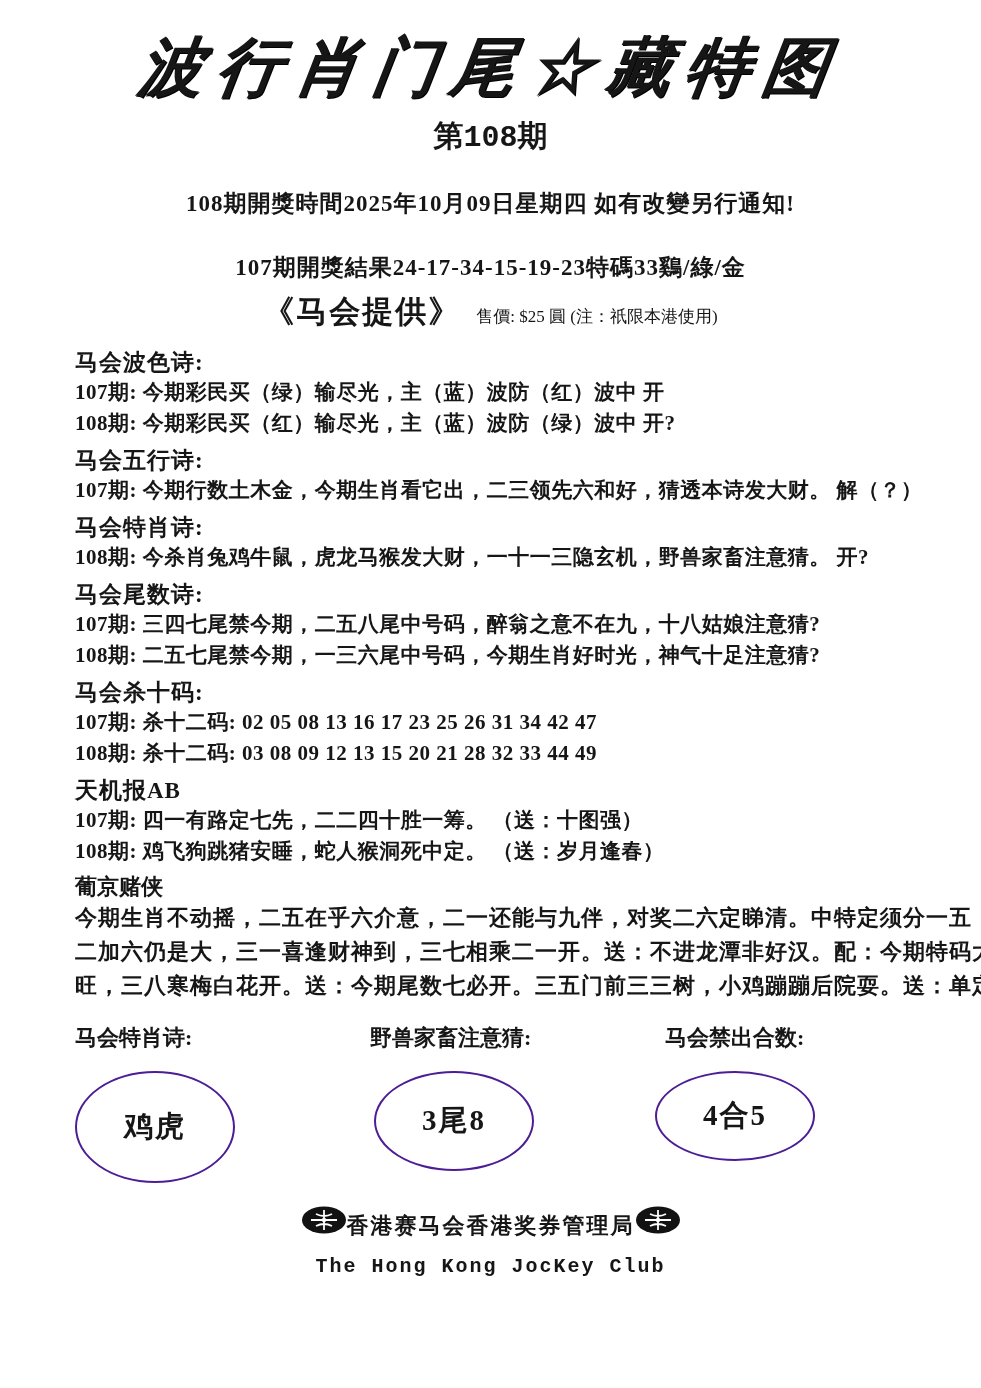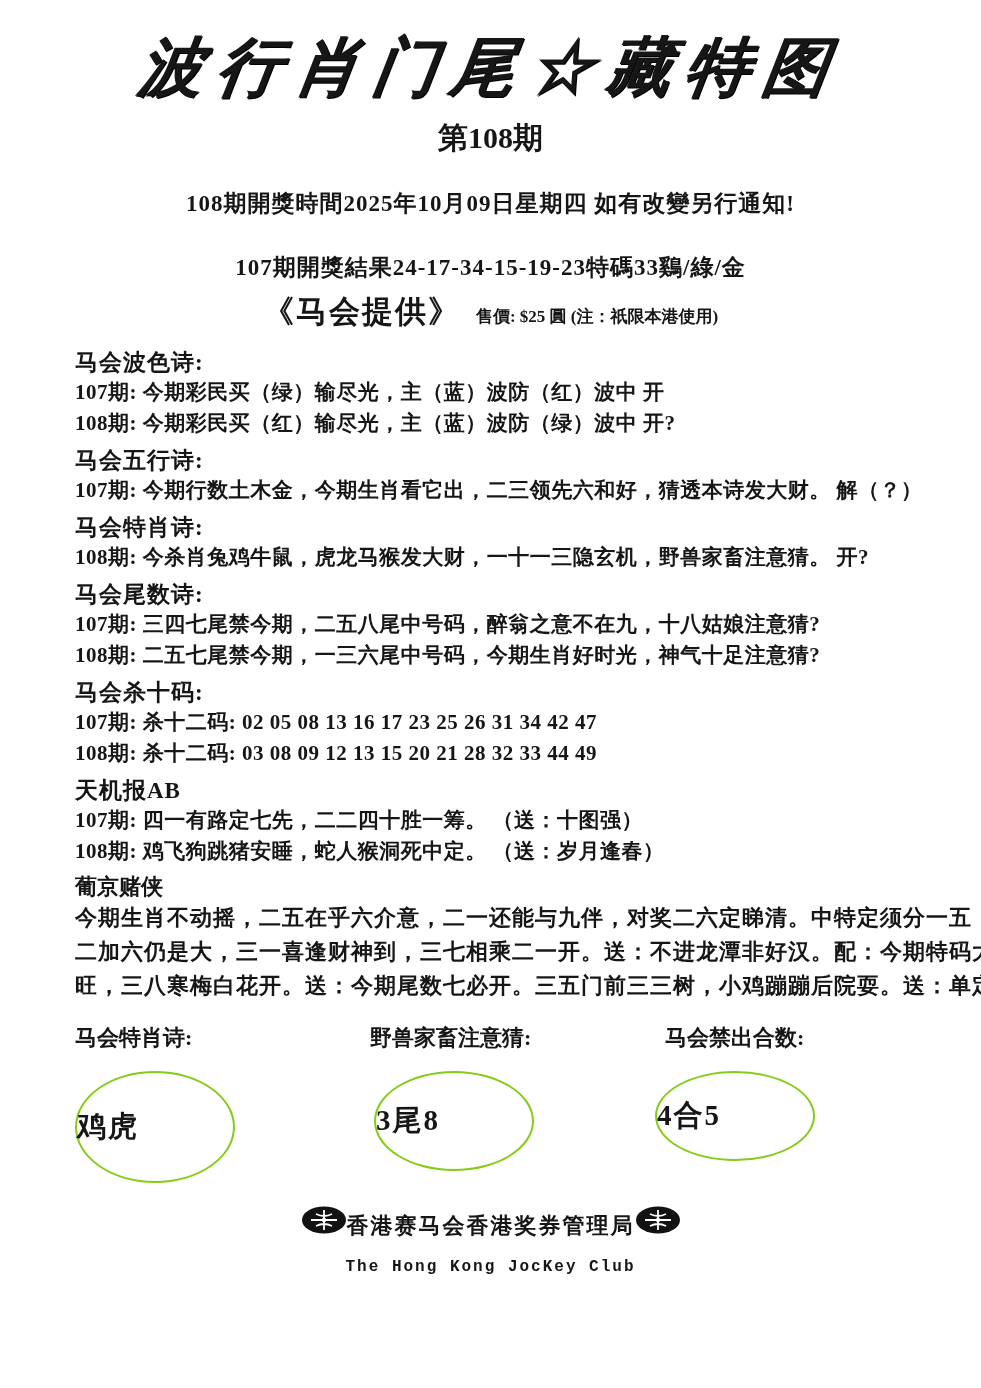--- a/index.html
+++ b/index.html
@@ -25,20 +25,21 @@
     line-height:96px;
     white-space:nowrap;
     text-shadow:1px 1px 0 #000;
   }
   .issue{
     text-align:center;
     font-size:30px;
     font-weight:800;
     line-height:40px;
     margin-top:2px;
+    font-family:Liberation Mono, monospace;
   }
   .notice,.result{
     text-align:center;
     font-size:23px;
     font-weight:700;
     line-height:36px;
     letter-spacing:1px;
     margin-top:28px;
   }
   .provider-row{
@@ -47,21 +48,21 @@
     margin-top:2px;
     white-space:nowrap;
   }
   .provider{
     font-size:31px;
     font-weight:800;
     letter-spacing:2px;
   }
   .price{
     font-size:17px;
-    font-weight:700;
+    font-weight:400;
     margin-left:11px;
   }
   
   .section{margin:8px 0 0 75px;}
   .sec-heading{
     font-size:23px;
     font-weight:800;
     line-height:28px;
     letter-spacing:1px;
   }
@@ -94,24 +95,25 @@
   .fcol{width:295px;}
   .fcol:last-child{width:auto;}
   .flabel{
     font-size:22px;
     font-weight:800;
     line-height:30px;
   }
   .fellipse{
     margin-top:18px;
     width:156px;
-    border:2px solid #84cc16;
+    border:2px solid #4c1d95;
     border-radius:50%;
     display:flex;
     align-items:center;
+    justify-content:center;
   }
   .fe1{height:108px;}
   .fe2{height:96px;margin-left:4px;}
   .fe3{height:86px;margin-left:-10px;}
   .fvalue{
     font-size:29px;
     font-weight:800;
     letter-spacing:2px;
   }
   
@@ -124,21 +126,21 @@
     line-height:34px;
   }
   .org-cn{
     font-size:22px;
     font-weight:800;
     letter-spacing:2px;
   }
   .logo{display:inline-block;vertical-align:middle;}
   .org-en{
     font-family:"Liberation Mono","DejaVu Sans Mono",monospace;
-    font-size:16px;
+    font-size:20px;
     font-weight:700;
     letter-spacing:2px;
     line-height:32px;
     margin-top:4px;
   }
 </style>
 </head>
 <body>
 
 <div class="page">

